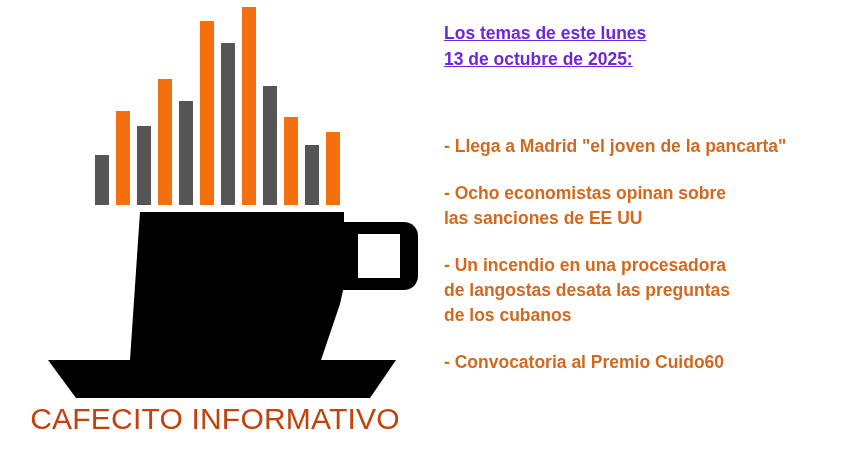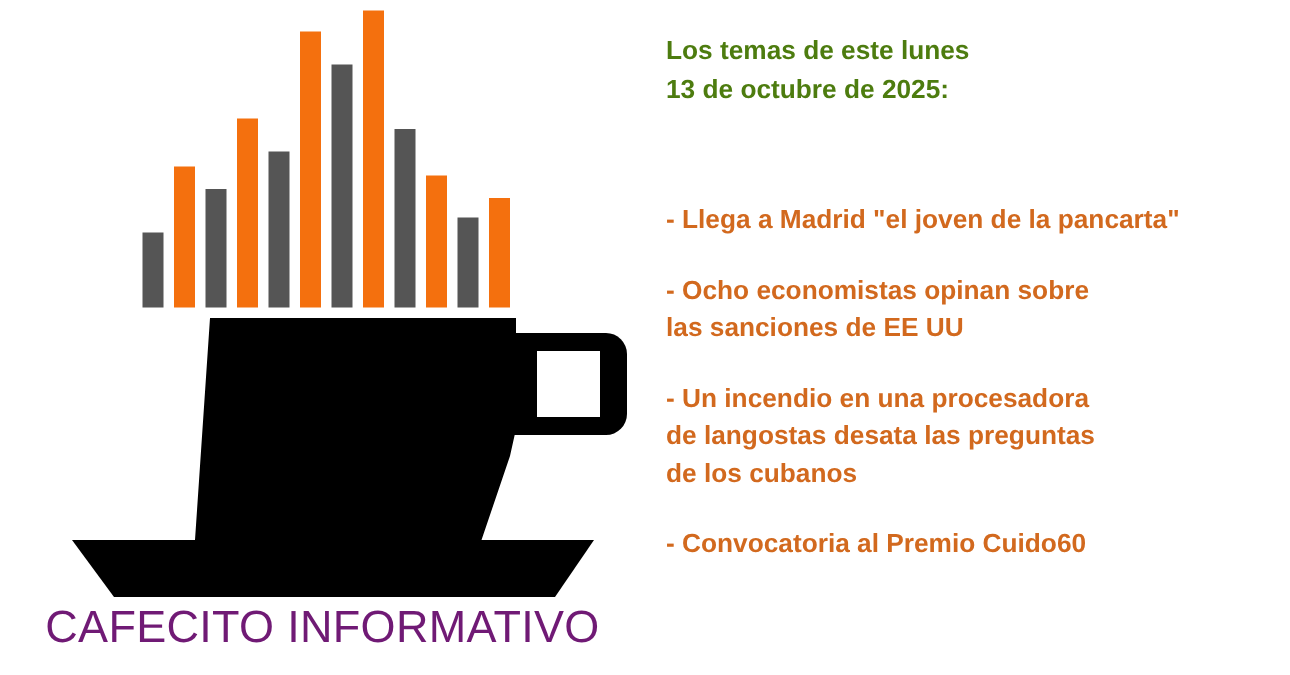--- a/index.html
+++ b/index.html
@@ -143,25 +143,25 @@
         <rect x="318" y="34" width="42" height="44" fill="#ffffff"></rect>
 
         <path d="M 8 160
                  L 356 160
                  L 330 198
                  L 36 198
                  L 8 160 Z" fill="#000000"></path>
       </svg>
     </div>
 
-    <div id="brand-title" style="color: #701a75;">CAFECITO INFORMATIVO</div>
+    <div id="brand-title" style="color: #c2410c;">CAFECITO INFORMATIVO</div>
   </div>
 
   <div id="text-panel">
-    <div id="headline" style="color: #4d7c0f;">Los temas de este lunes
+    <div id="headline" style="color: #6d28d9; text-decoration: underline;">Los temas de este lunes
 13 de octubre de 2025:</div>
 
     <ul id="topics-list">
       <li style="color: rgb(210, 105, 30);">- Llega a Madrid "el joven de la pancarta"</li>
       <li style="color: rgb(210, 105, 30);">- Ocho economistas opinan sobre
 las sanciones de EE UU</li>
       <li style="color: rgb(210, 105, 30);">- Un incendio en una procesadora
 de langostas desata las preguntas
 de los cubanos</li>
       <li style="color: rgb(210, 105, 30);">- Convocatoria al Premio Cuido60</li>

